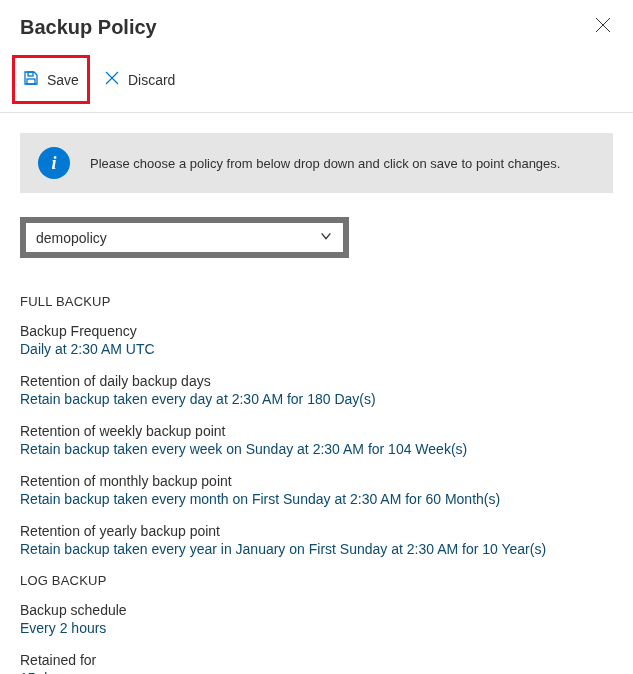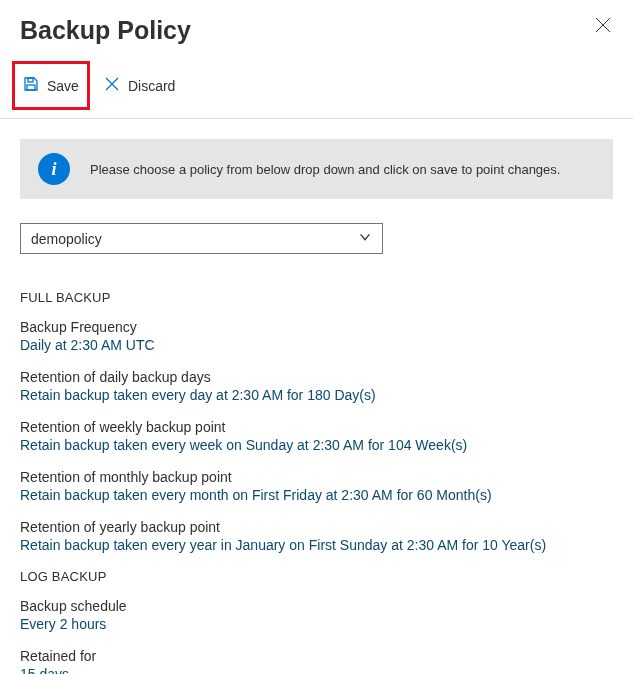--- a/index.html
+++ b/index.html
@@ -21,21 +21,21 @@
       height: 100%;
       position: relative;
     }
     .panel-header {
       display: flex;
       align-items: flex-start;
       justify-content: space-between;
       padding: 16px 20px 8px 20px;
     }
     .panel-title {
-      font-size: 25px;
+      font-size: 20px;
       font-weight: 600;
       color: #323130;
     }
     .close-btn {
       width: 20px;
       height: 20px;
       cursor: pointer;
       color: #323130;
       display: flex;
       align-items: center;
@@ -110,22 +110,22 @@
       font-family: Georgia, serif;
       font-style: italic;
       font-weight: bold;
       font-size: 18px;
     }
     .info-text {
       font-size: 13px;
       color: #323130;
     }
     .policy-select {
-      width: 363px;
-      border: 1px solid #737373;
+      width: 329px;
+      border: 6px solid #737373;
       padding: 6px 10px;
       font-size: 14px;
       display: flex;
       justify-content: space-between;
       align-items: center;
       cursor: pointer;
       margin-bottom: 36px;
       color: #323130;
     }
     .chevron-down svg {
@@ -228,21 +228,21 @@
         <div class="field-value">Retain backup taken every day at 2:30 AM for 180 Day(s)</div>
       </div>
 
       <div class="field-group">
         <div class="field-label">Retention of weekly backup point</div>
         <div class="field-value">Retain backup taken every week on Sunday at 2:30 AM for 104 Week(s)</div>
       </div>
 
       <div class="field-group">
         <div class="field-label">Retention of monthly backup point</div>
-        <div class="field-value">Retain backup taken every month on First Friday at 2:30 AM for 60 Month(s)</div>
+        <div class="field-value">Retain backup taken every month on First Sunday at 2:30 AM for 60 Month(s)</div>
       </div>
 
       <div class="field-group">
         <div class="field-label">Retention of yearly backup point</div>
         <div class="field-value">Retain backup taken every year in January on First Sunday at 2:30 AM for 10 Year(s)</div>
       </div>
     </div>
 
     <div class="log-section">
       <div class="section-title">LOG BACKUP</div>

